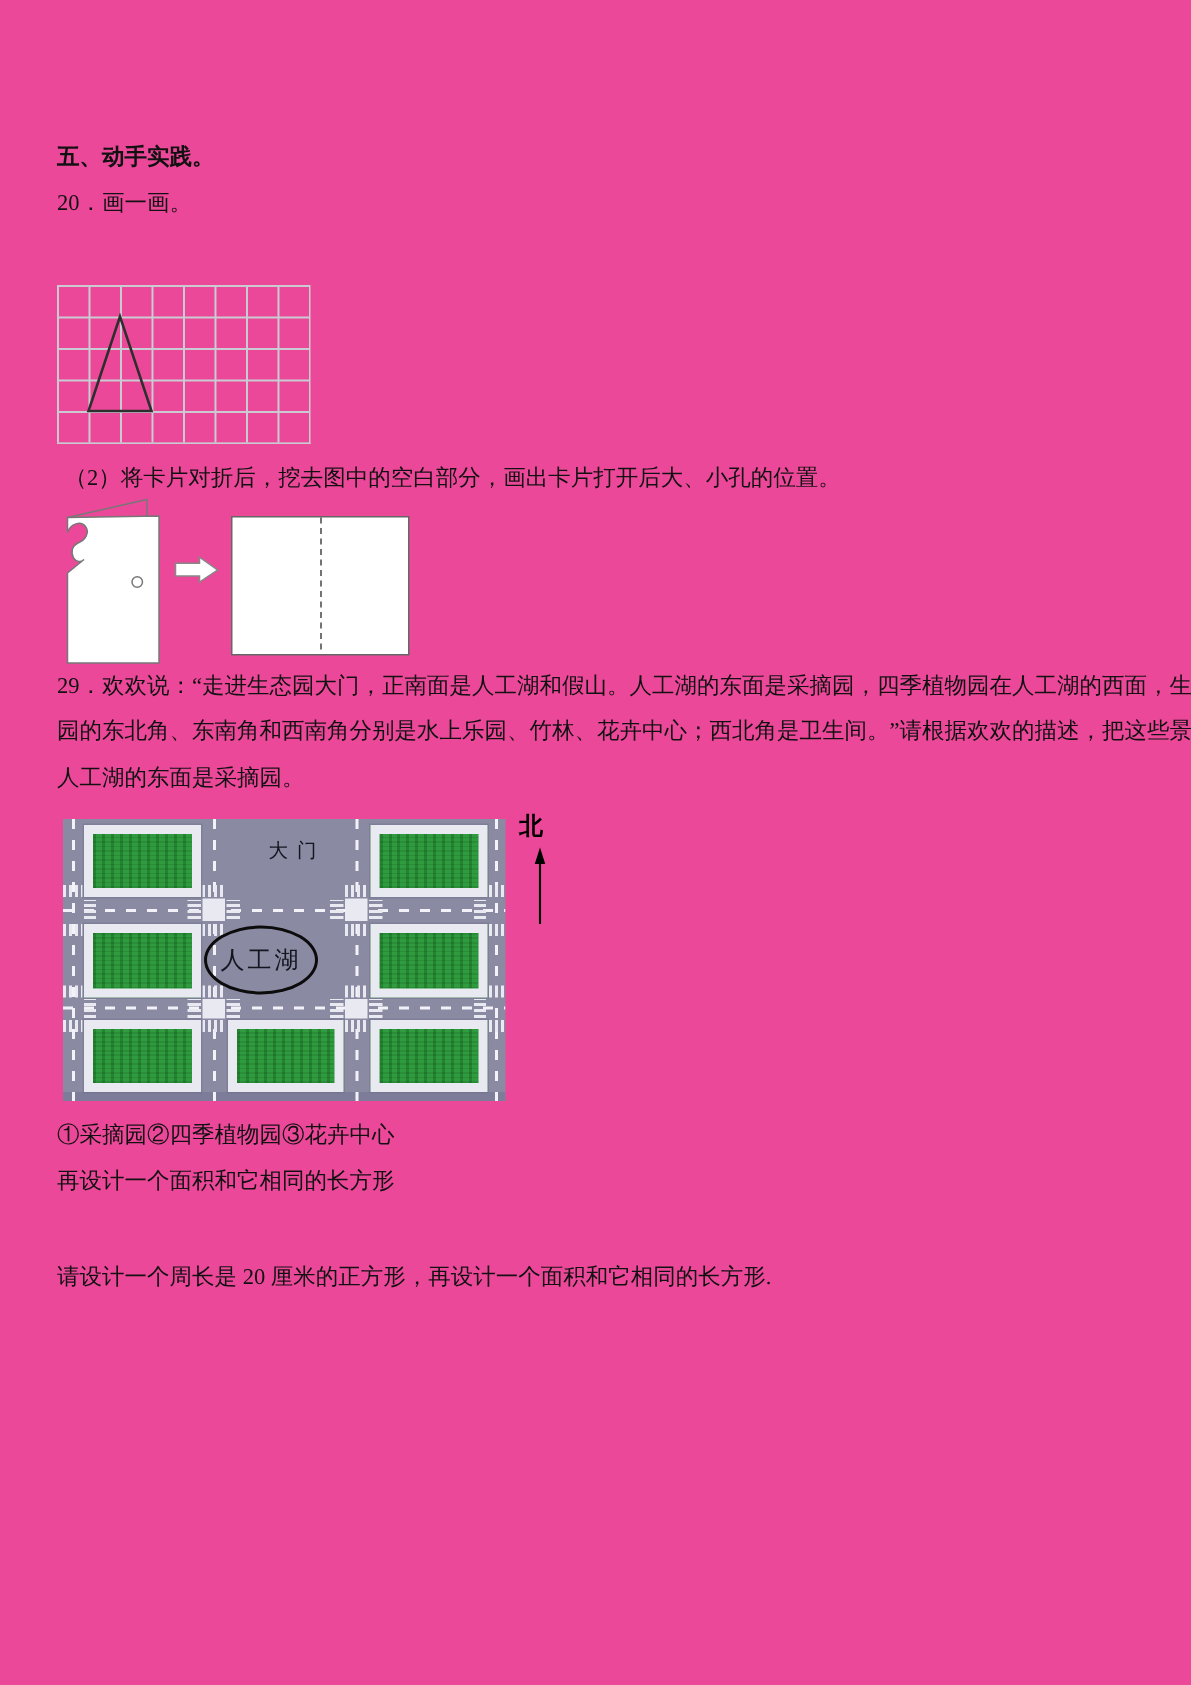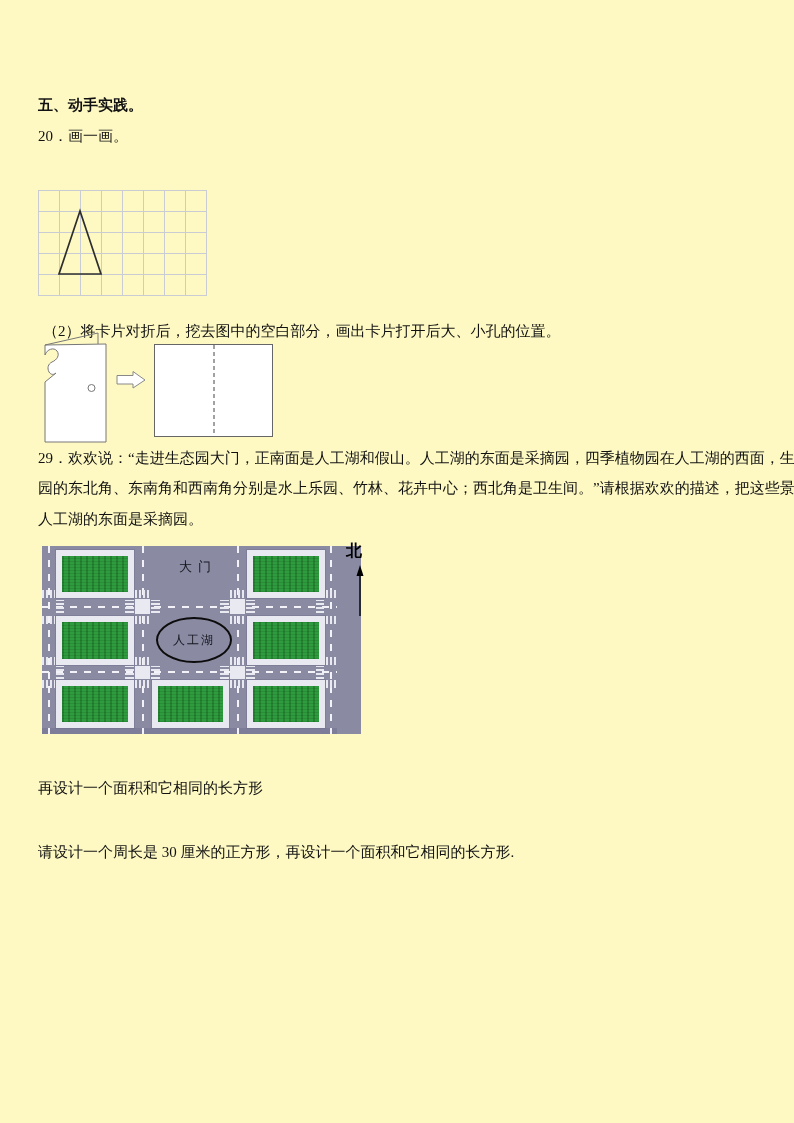--- a/index.html
+++ b/index.html
@@ -1,66 +1,66 @@
 <!DOCTYPE html>
 <html><head>
 <meta charset="utf-8">
 <style>
   html,body{margin:0;padding:0;background:#ffffff;}
   .page{
-    position:relative;width:794px;height:1123px;background:#fef9c3;
+    position:relative;width:794px;height:1123px;background:#ec4899;
     font-family:"Liberation Serif","DejaVu Serif",serif;
     color:#111;overflow:hidden;
   }
   .tline{position:absolute;left:38px;font-size:15px;line-height:18px;white-space:pre;}
   .bold{font-weight:bold;}
   
   .sqgrid{
     position:absolute;left:38px;top:190px;width:168px;height:105px;
     background-image:linear-gradient(to right,#c9ccd2 1px,transparent 1px),
                      linear-gradient(to bottom,#c9ccd2 1px,transparent 1px);
     background-size:21px 21px;
     border-right:1px solid #c9ccd2;border-bottom:1px solid #c9ccd2;
   }
   .sqgrid svg{position:absolute;left:0;top:0;}
   
-  .map{position:absolute;left:42px;top:546px;width:295px;height:188px;background:#8a8aa3;overflow:hidden;padding-left:24px;}
+  .map{position:absolute;left:42px;top:546px;width:295px;height:188px;background:#8a8aa3;overflow:hidden;}
   .map *{position:absolute;}
   .vdash{width:2px;top:0;height:188px;z-index:1;
     background:repeating-linear-gradient(180deg,#f2f2f8 0 7px,transparent 7px 14px);}
   .hdash{height:2px;left:0;width:295px;z-index:1;
     background:repeating-linear-gradient(90deg,#f2f2f8 0 7px,transparent 7px 14px);}
   .isq{background:#e9e9f1;z-index:2;}
   .zv{z-index:2;background:repeating-linear-gradient(90deg,#e9e9f1 0 2px,transparent 2px 4px);}
   .zh{z-index:2;background:repeating-linear-gradient(0deg,#e9e9f1 0 2px,transparent 2px 4px);}
   .blk{z-index:3;border:6px solid #e9e9f1;box-shadow:0 0 0 1px rgba(110,110,140,.45);
     background-color:#2f9b3f;
     background-image:repeating-linear-gradient(90deg,rgba(0,40,0,.22) 0 2px,transparent 2px 6px),
                      repeating-linear-gradient(0deg,rgba(0,40,0,.12) 0 1px,transparent 1px 3px);}
   .darkstrip{left:0;top:182px;width:295px;height:6px;background:#7d7d99;z-index:0;}
   .gate{z-index:4;font-size:13px;letter-spacing:6px;color:#15151f;left:137px;top:12px;}
-  .lake{z-index:4;left:114px;top:71px;width:72px;height:42px;border:2.5px solid #0c0c0c;border-radius:50%;
-    display:flex;align-items:center;justify-content:center;font-size:12px;letter-spacing:2px;color:#15151f;background:transparent;}
+  .lake{z-index:4;left:94px;top:71px;width:72px;height:42px;border:2.5px solid #0c0c0c;border-radius:50%;
+    display:flex;align-items:center;justify-content:center;font-size:16px;letter-spacing:2px;color:#15151f;background:transparent;}
   .north{position:absolute;left:346px;top:541px;font-size:16px;font-weight:bold;color:#000;}
 </style>
 </head>
 <body>
 
 <div class="page">
 
   <div class="tline bold" style="top:96px">五、动手实践。</div>
   <div class="tline" style="top:127px">20．画一画。</div>
 
   <div class="sqgrid">
     <svg width="169" height="106" viewBox="0 0 169 106">
       <polygon points="42,21 21,84 63,84" fill="none" stroke="#2e2e2e" stroke-width="1.7"></polygon>
     </svg>
   </div>
 
-  <div class="tline" style="top:322px;left:43px">（2）将卡片对折后，挖去图中的空白部分，画出卡片打开后大、小孔的位置。</div>
+  <div class="tline" style="top:310px;left:43px">（2）将卡片对折后，挖去图中的空白部分，画出卡片打开后大、小孔的位置。</div>
 
   <svg style="position:absolute;left:40px;top:330px" width="240" height="115" viewBox="0 0 240 115">
 
     <path d="M5,25 C7,19 14,17 17,21 C20,25 17,30 12,32 C8,34 7,38 9,42 C11,45 14,45 16,43 L5,52 L5,112 L66,112 L66,14 L5,15 Z" fill="#ffffff" stroke="#777" stroke-width="1"></path>
 
     <path d="M5,15 L58,3 L58,14" fill="none" stroke="#777" stroke-width="1"></path>
 
     <circle cx="51.5" cy="58" r="3.5" fill="none" stroke="#777" stroke-width="1"></circle>
 
     <path d="M77,45.5 L93,45.5 L93,41.5 L105,50 L93,58 L93,54 L77,54 Z" fill="#ffffff" stroke="#888" stroke-width="1"></path>
@@ -130,17 +130,18 @@
       <span>人工湖</span>
     </div>
   </div>
 
   <div class="north">北</div>
   <svg style="position:absolute;left:351px;top:563px" width="18" height="56" viewBox="0 0 18 56">
     <line x1="9" y1="12" x2="9" y2="53" stroke="#000" stroke-width="1.4"></line>
     <polygon points="9,2 5.5,13 12.5,13" fill="#000"></polygon>
   </svg>
 
+  <div class="tline" style="top:748px">①采摘园②四季植物园③花卉中心</div>
   <div class="tline" style="top:779px">再设计一个面积和它相同的长方形</div>
 
-  <div class="tline" style="top:843px">请设计一个周长是 30 厘米的正方形，再设计一个面积和它相同的长方形.</div>
+  <div class="tline" style="top:843px">请设计一个周长是 20 厘米的正方形，再设计一个面积和它相同的长方形.</div>
 
 </div>
 
 </body></html>

